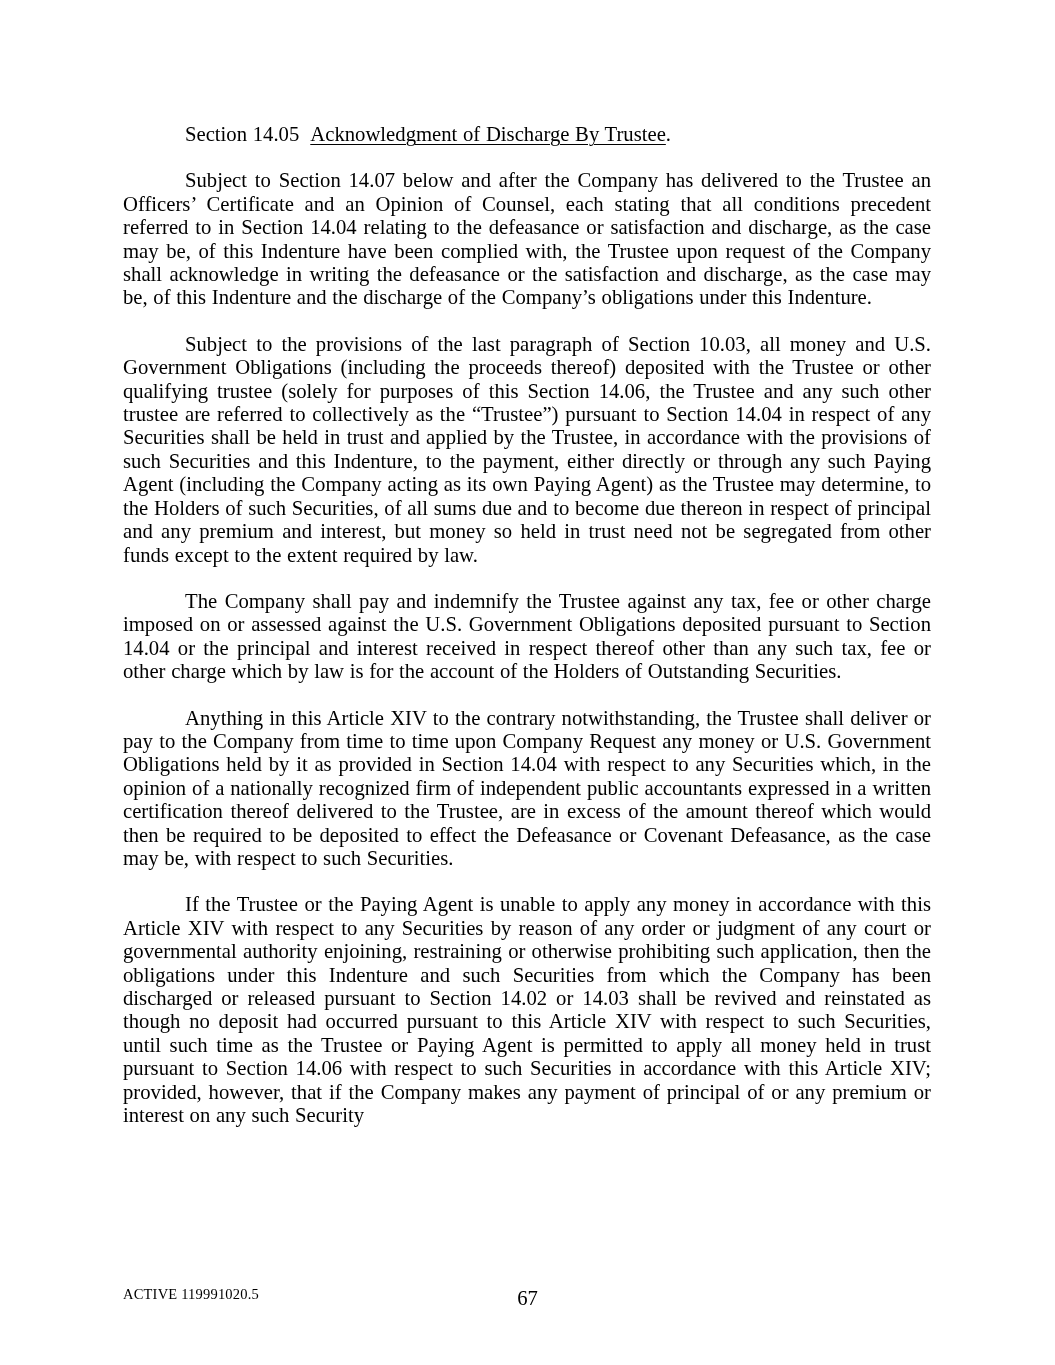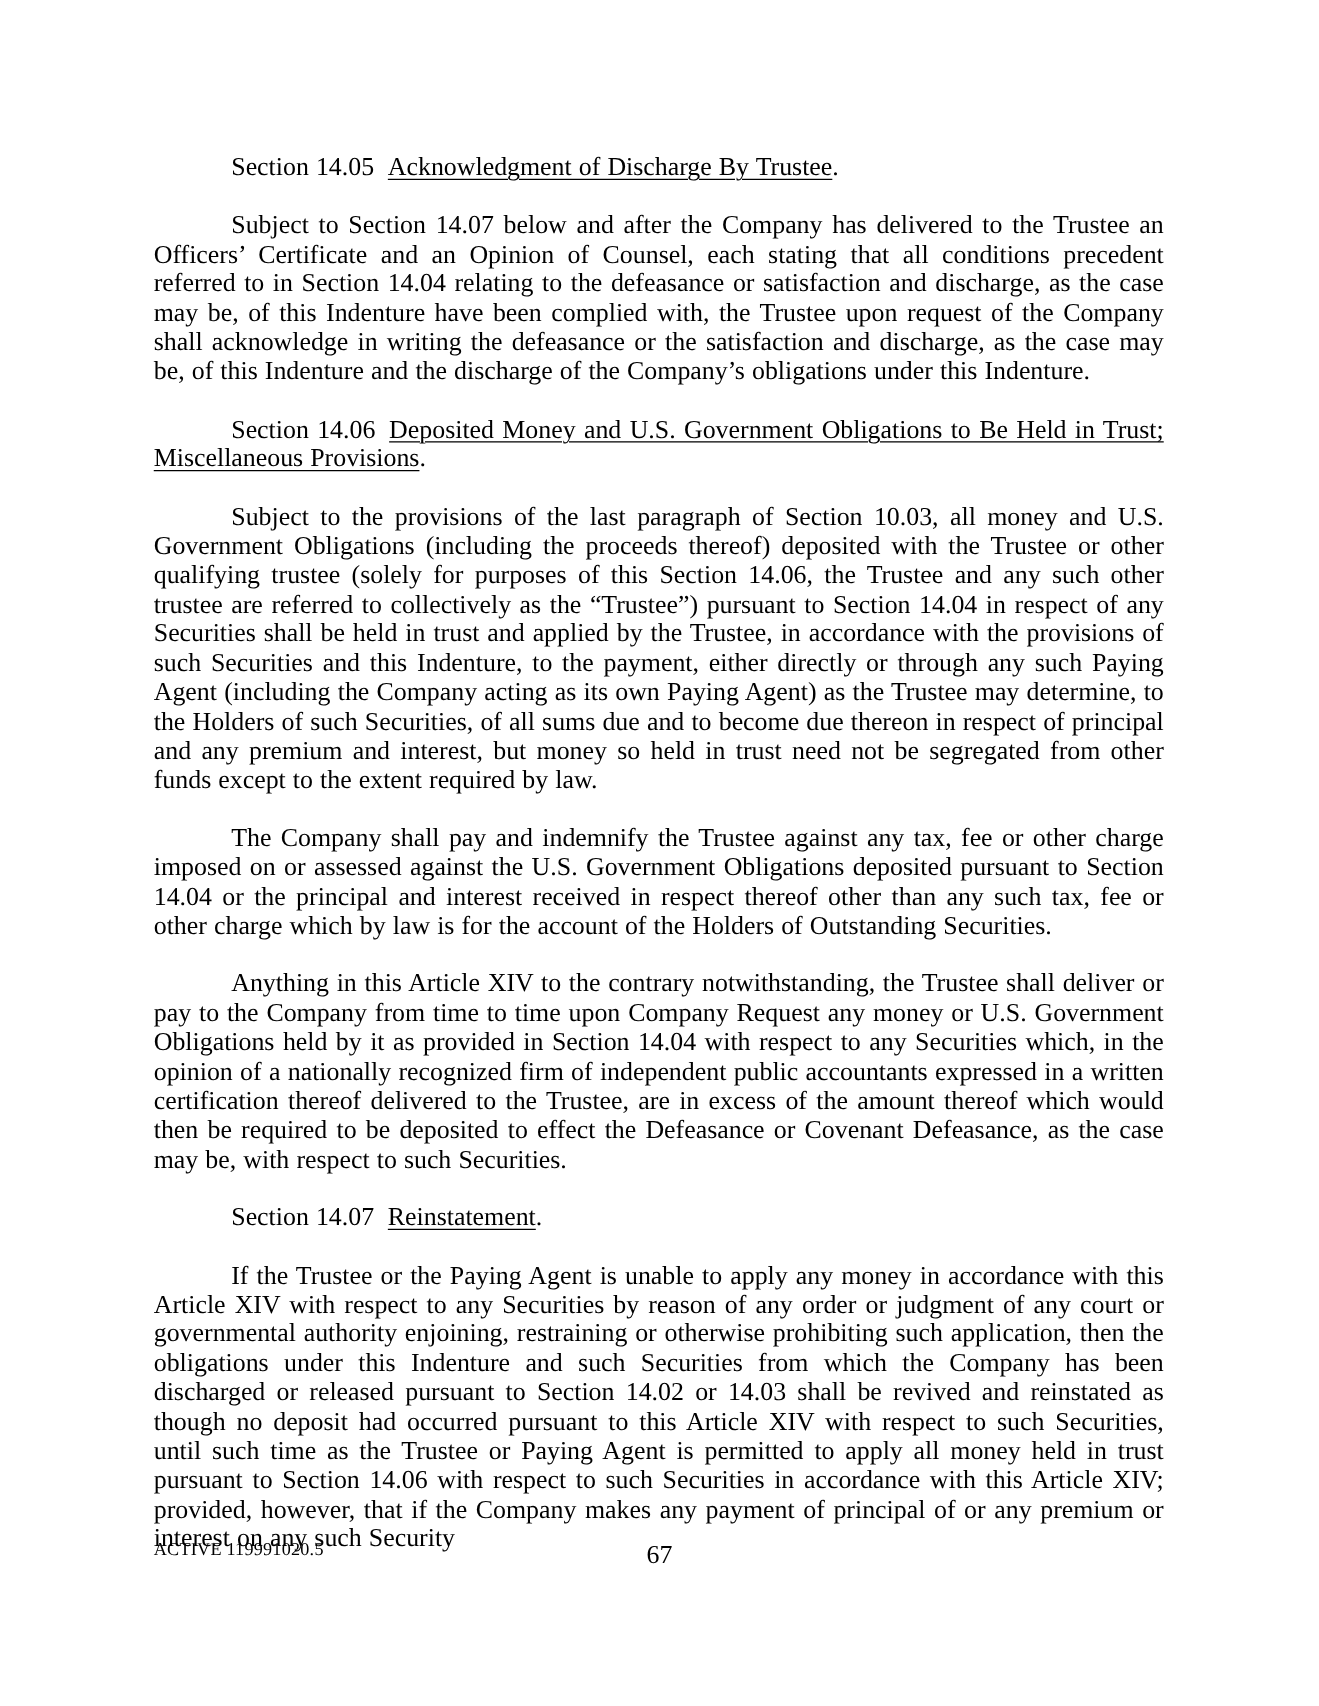--- a/index.html
+++ b/index.html
@@ -29,21 +29,21 @@
     word-spacing: 0.5px;
   }
   .heading .prefix { padding-right: 11px; }
   .u {
     text-decoration: underline;
     text-decoration-thickness: 1.4px;
     text-underline-offset: 3px;
   }
   .footer {
     position: absolute;
-    top: 1220px;
+    top: 1274px;
     left: 0;
     width: 100%;
     height: 40px;
   }
   .doc-id {
     position: absolute;
     left: 123px;
     top: 12px;
     font-size: 14.5px;
     line-height: 16px;
@@ -60,29 +60,27 @@
 </head>
 <body>
 
 <div class="page">
   <div class="content">
 
     <p class="block heading"><span class="prefix">Section 14.05</span><span class="u">Acknowledgment of Discharge By Trustee</span><span>.</span></p>
 
     <p class="block">Subject to Section 14.07 below and after the Company has delivered to the Trustee an Officers’ Certificate and an Opinion of Counsel, each stating that all conditions precedent referred to in Section 14.04 relating to the defeasance or satisfaction and discharge, as the case may be, of this Indenture have been complied with, the Trustee upon request of the Company shall acknowledge in writing the defeasance or the satisfaction and discharge, as the case may be, of this Indenture and the discharge of the Company’s obligations under this Indenture.</p>
 
-    <p class="block heading"><span class="prefix">Section 14.06</span><span class="u">Deposited Money and U.S. Government Obligations to Be Held in Trust; Miscellaneous Provisions</span><span>.</span></p>
 
     <p class="block">Subject to the provisions of the last paragraph of Section 10.03, all money and U.S. Government Obligations (including the proceeds thereof) deposited with the Trustee or other qualifying trustee (solely for purposes of this Section 14.06, the Trustee and any such other trustee are referred to collectively as the “Trustee”) pursuant to Section 14.04 in respect of any Securities shall be held in trust and applied by the Trustee, in accordance with the provisions of such Securities and this Indenture, to the payment, either directly or through any such Paying Agent (including the Company acting as its own Paying Agent) as the Trustee may determine, to the Holders of such Securities, of all sums due and to become due thereon in respect of principal and any premium and interest, but money so held in trust need not be segregated from other funds except to the extent required by law.</p>
 
     <p class="block">The Company shall pay and indemnify the Trustee against any tax, fee or other charge imposed on or assessed against the U.S. Government Obligations deposited pursuant to Section 14.04 or the principal and interest received in respect thereof other than any such tax, fee or other charge which by law is for the account of the Holders of Outstanding Securities.</p>
 
     <p class="block">Anything in this Article XIV to the contrary notwithstanding, the Trustee shall deliver or pay to the Company from time to time upon Company Request any money or U.S. Government Obligations held by it as provided in Section 14.04 with respect to any Securities which, in the opinion of a nationally recognized firm of independent public accountants expressed in a written certification thereof delivered to the Trustee, are in excess of the amount thereof which would then be required to be deposited to effect the Defeasance or Covenant Defeasance, as the case may be, with respect to such Securities.</p>
 
-    <p class="block heading"><span class="prefix">Section 14.07</span><span class="u">Reinstatement</span><span>.</span></p>
 
     <p class="block">If the Trustee or the Paying Agent is unable to apply any money in accordance with this Article XIV with respect to any Securities by reason of any order or judgment of any court or governmental authority enjoining, restraining or otherwise prohibiting such application, then the obligations under this Indenture and such Securities from which the Company has been discharged or released pursuant to Section 14.02 or 14.03 shall be revived and reinstated as though no deposit had occurred pursuant to this Article XIV with respect to such Securities, until such time as the Trustee or Paying Agent is permitted to apply all money held in trust pursuant to Section 14.06 with respect to such Securities in accordance with this Article XIV; provided, however, that if the Company makes any payment of principal of or any premium or interest on any such Security</p>
 
   </div>
 
   <div class="footer">
     <span class="doc-id">ACTIVE 119991020.5</span>
     <span class="page-num">67</span>
   </div>
 </div>

